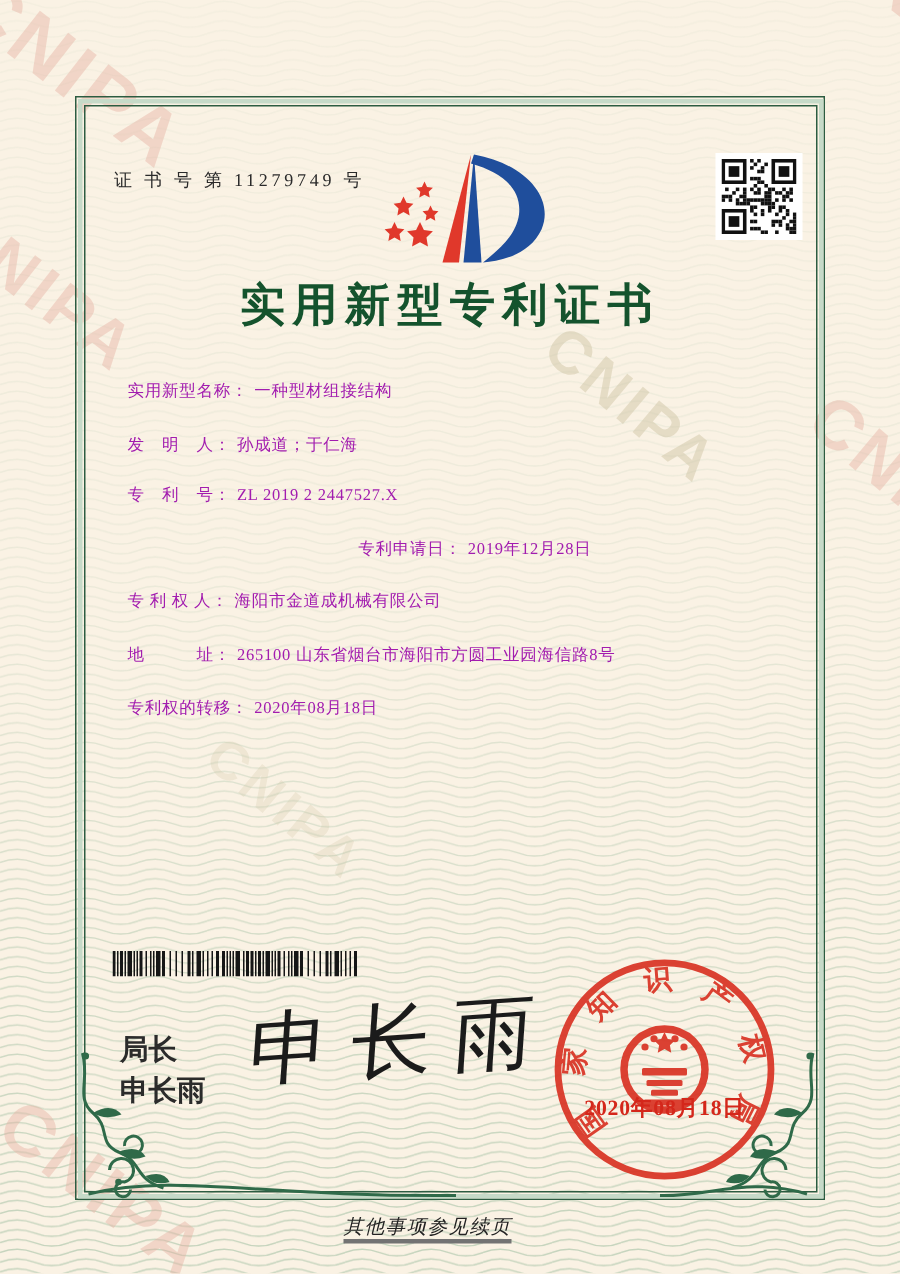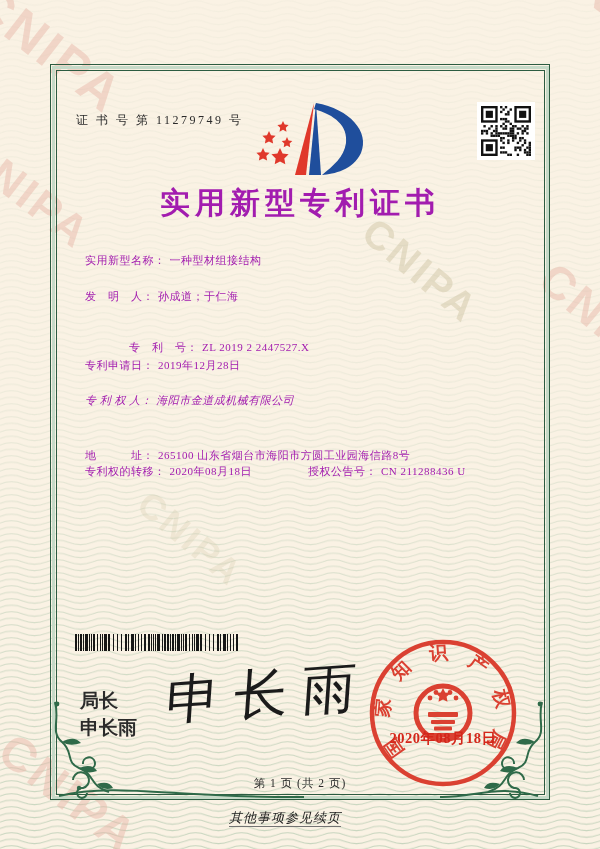--- a/index.html
+++ b/index.html
@@ -18,41 +18,41 @@
   .frame::before{content:"";position:absolute;inset:.5px;border:3px solid #c6dac8;}
   .frame::after{content:"";position:absolute;inset:4.5px;border:1px solid #2c5c41;}
   .corner-orn{position:absolute;z-index:3;}
   
   .content{position:absolute;inset:0;z-index:4;}
   .cert-no{position:absolute;left:76px;top:112px;font-size:12px;letter-spacing:2.5px;color:#2a2a2a;}
   .logo{position:absolute;left:242px;top:96px;}
   .qr{position:absolute;left:477px;top:102px;width:58px;height:58px;background:#fff;
       display:flex;align-items:center;justify-content:center;}
   .title{position:absolute;left:0;right:0;top:183px;text-align:center;
-         font-size:30px;font-weight:700;letter-spacing:5px;color:#a21caf;}
+         font-size:30px;font-weight:700;letter-spacing:5px;color:#14532d;}
   .frow{position:absolute;left:85px;right:52px;font-size:11px;color:#a21caf;white-space:nowrap;}
   .frow .lab{letter-spacing:.5px;}
   .frow .val{margin-left:4px;letter-spacing:.5px;}
   .frow .pair2{position:absolute;left:223px;top:0;}
   .body-text{position:absolute;left:77px;right:58px;top:494px;z-index:4;}
   .body-text p{margin:0;font-size:12.6px;line-height:19.3px;text-indent:2em;
                font-style:italic;letter-spacing:.4px;color:#222;}
   .barcode{position:absolute;left:75px;top:634px;}
   .signer{position:absolute;left:80px;top:687px;font-family:"Liberation Sans","DejaVu Sans",sans-serif;
           font-weight:700;font-size:19px;color:#2b2b2b;line-height:27px;}
   .sig-script{position:absolute;left:166px;top:658px;font-size:54px;color:#1b1b1b;
               letter-spacing:14px;transform:rotate(-4deg) skewX(-8deg);white-space:nowrap;}
   .seal{position:absolute;left:366px;top:636px;z-index:5;}
   .seal-date{position:absolute;left:358px;top:729px;width:170px;text-align:center;z-index:6;
              font-size:14.5px;font-weight:700;letter-spacing:.5px;color:#d4271b;white-space:nowrap;}
   .page-ind{position:absolute;left:0;right:0;top:776px;text-align:center;font-size:11.5px;
             letter-spacing:1px;color:#2a2a2a;}
   .footer-note{position:absolute;left:0;right:30px;top:809px;text-align:center;font-size:13px;
                font-style:italic;color:#222;letter-spacing:1px;}
-  .footer-note span{border-bottom:1px solid #737373;padding-bottom:1px;}
+  .footer-note span{border-bottom:3px solid #737373;padding-bottom:1px;}
 </style>
 </head>
 <body>
 
 <svg id="waves-svg" width="600" height="849">
   <defs>
     <pattern id="wv" width="46" height="6.5" patternUnits="userSpaceOnUse">
       <path d="M0,3 Q11.5,-1.5 23,3 T46,3" fill="none" stroke="#b9cdb4" stroke-width="1"></path>
     </pattern>
     <linearGradient id="fade" x1="0" y1="0" x2="0" y2="1">
@@ -249,35 +249,34 @@
   </div>
 
   <div class="title">实用新型专利证书</div>
 
   <div class="frow" style="top:253px;">
     <span class="lab">实用新型名称：</span><span class="val">一种型材组接结构</span>
   </div>
   <div class="frow" style="top:289px;">
     <span class="lab">发　明　人：</span><span class="val">孙成道；于仁海</span>
   </div>
-  <div class="frow" style="top:340px;margin-left:44px;">
+  <div class="frow" style="top:322px;">
     <span class="lab">专　利　号：</span><span class="val">ZL 2019 2 2447527.X</span>
   </div>
-  <div class="frow" style="top:358px;">
+  <div class="frow" style="top:358px;text-align:center;">
     <span class="lab">专利申请日：</span><span class="val">2019年12月28日</span>
   </div>
-  <div class="frow" style="top:393px;font-style:italic;">
+  <div class="frow" style="top:393px;">
     <span class="lab">专 利 权 人：</span><span class="val">海阳市金道成机械有限公司</span>
   </div>
-  <div class="frow" style="top:448px;">
+  <div class="frow" style="top:429px;">
     <span class="lab">地　　　址：</span><span class="val">265100 山东省烟台市海阳市方圆工业园海信路8号</span>
   </div>
   <div class="frow" style="top:464px;">
     <span class="lab">专利权的转移：</span><span class="val">2020年08月18日</span>
-    <span class="pair2"><span class="lab">授权公告号：</span><span class="val">CN 211288436 U</span></span>
   </div>
 
   <div class="body-text">
   </div>
 
   <svg class="barcode" width="168" height="17">
       <rect x="0" y="0" width="2" height="17" fill="#161616"></rect>
       <rect x="3" y="0" width="1" height="17" fill="#161616"></rect>
       <rect x="5" y="0" width="2" height="17" fill="#161616"></rect>
       <rect x="8" y="0" width="1" height="17" fill="#161616"></rect>
@@ -355,15 +354,14 @@
       <circle cx="84" cy="56.5" r="2.4"></circle>
         <circle cx="90" cy="62" r="2.4"></circle>
       <rect x="62" y="76" width="30" height="5" rx="1"></rect>
       <rect x="65" y="84" width="24" height="4" rx="1"></rect>
       <rect x="68" y="90.5" width="18" height="4" rx="1"></rect>
       <rect x="63" y="97" width="28" height="4" rx="1"></rect>
     </g>
   </svg>
   <div class="seal-date">2020年08月18日</div>
 
-  <div class="page-ind">第 1 页 (共 2 页)</div>
   <div class="footer-note"><span>其他事项参见续页</span></div>
 </div>
 
 </body></html>

